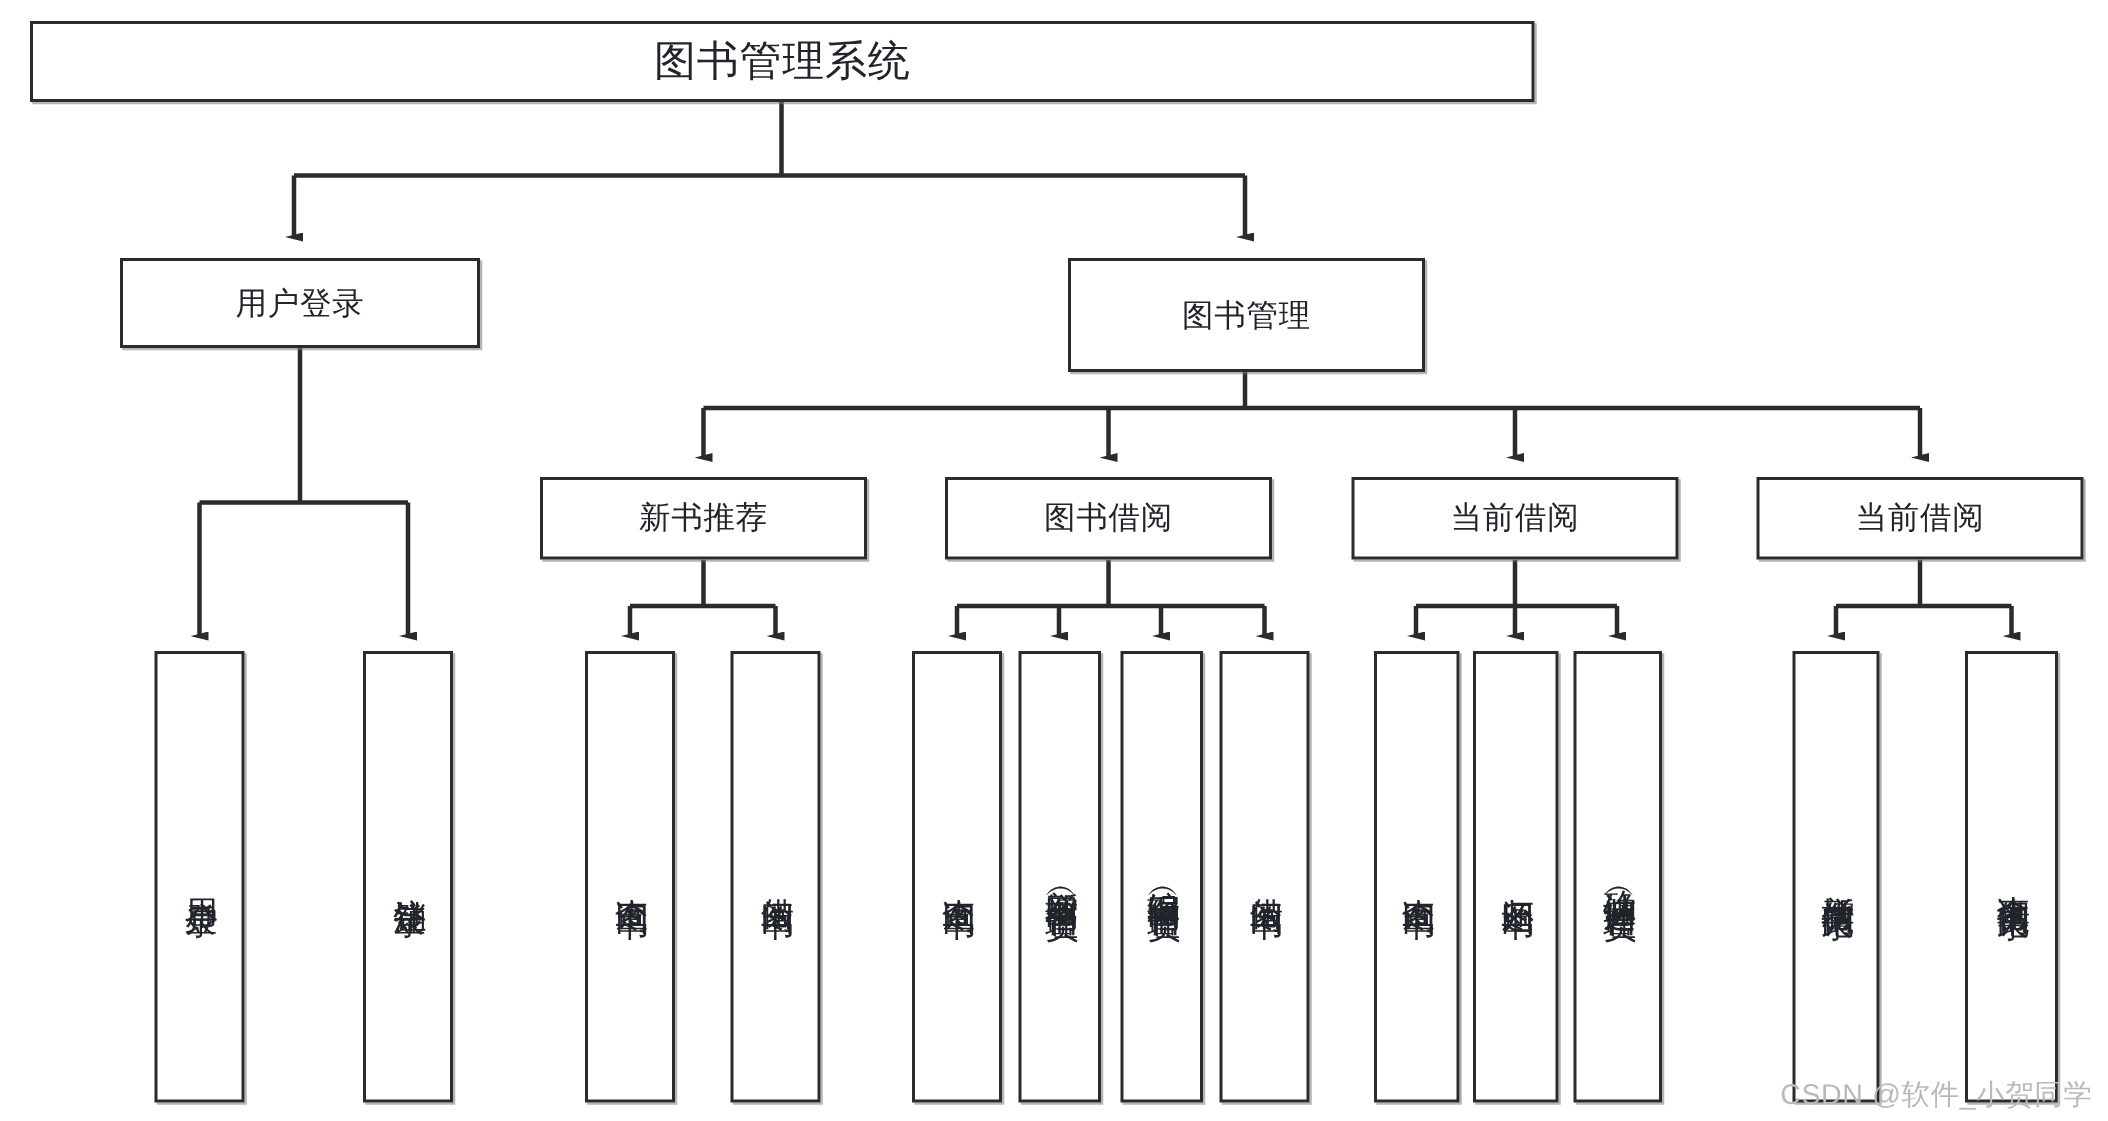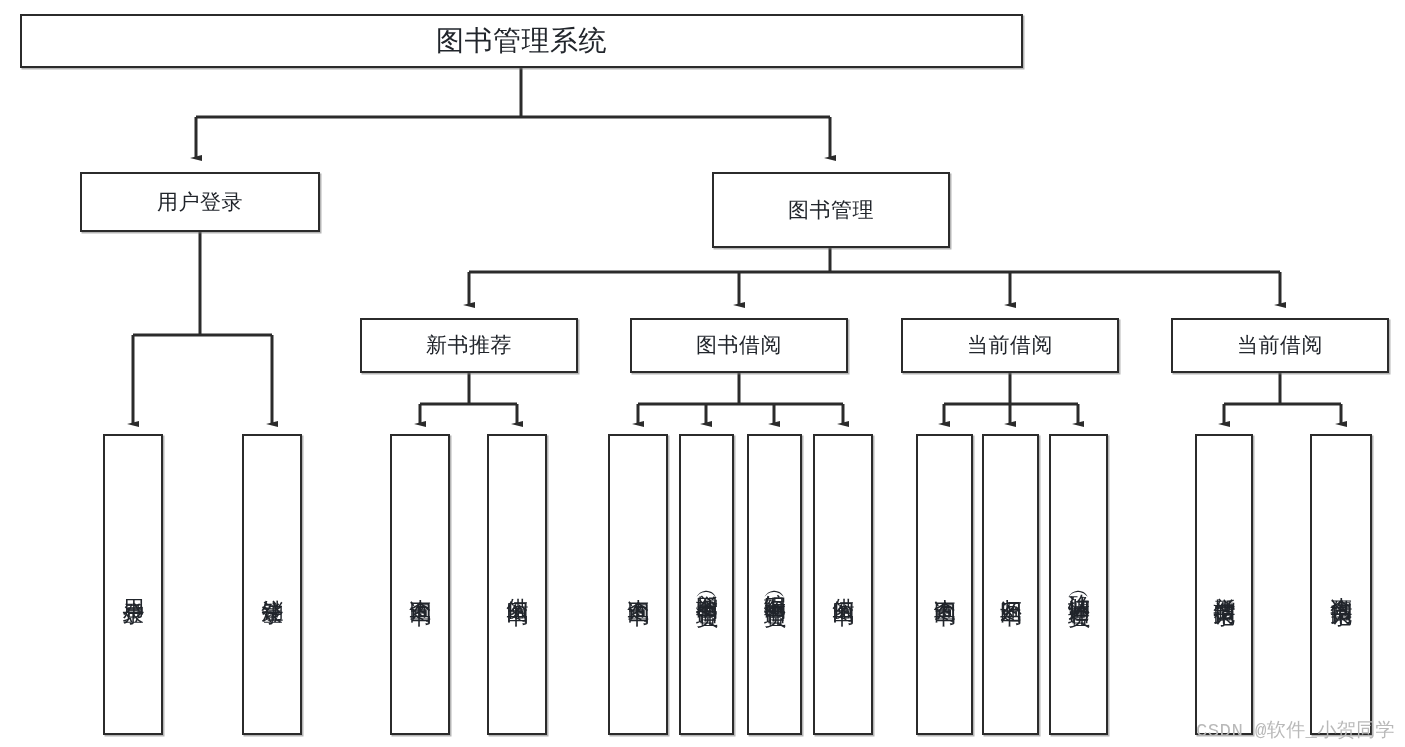--- a/index.html
+++ b/index.html
@@ -59,21 +59,21 @@
   }
   .node.root .label { font-size: 28px; }
   .watermark {
     position: absolute;
     right: 10px;
     bottom: 4px;
     color: #b9b9b9;
     font-size: 19px;
     letter-spacing: 0.4px;
     white-space: nowrap;
-    font-family: Liberation Mono, monospace;
+    font-family: Liberation Sans, sans-serif;
   }
 </style>
 </head>
 <body>
 
 <div id="canvas">
 
   <svg class="edges" viewBox="0 0 1405 747">
     <defs>
       <marker id="arrow" markerWidth="10" markerHeight="12" refX="3" refY="6" orient="auto" markerUnits="userSpaceOnUse">

